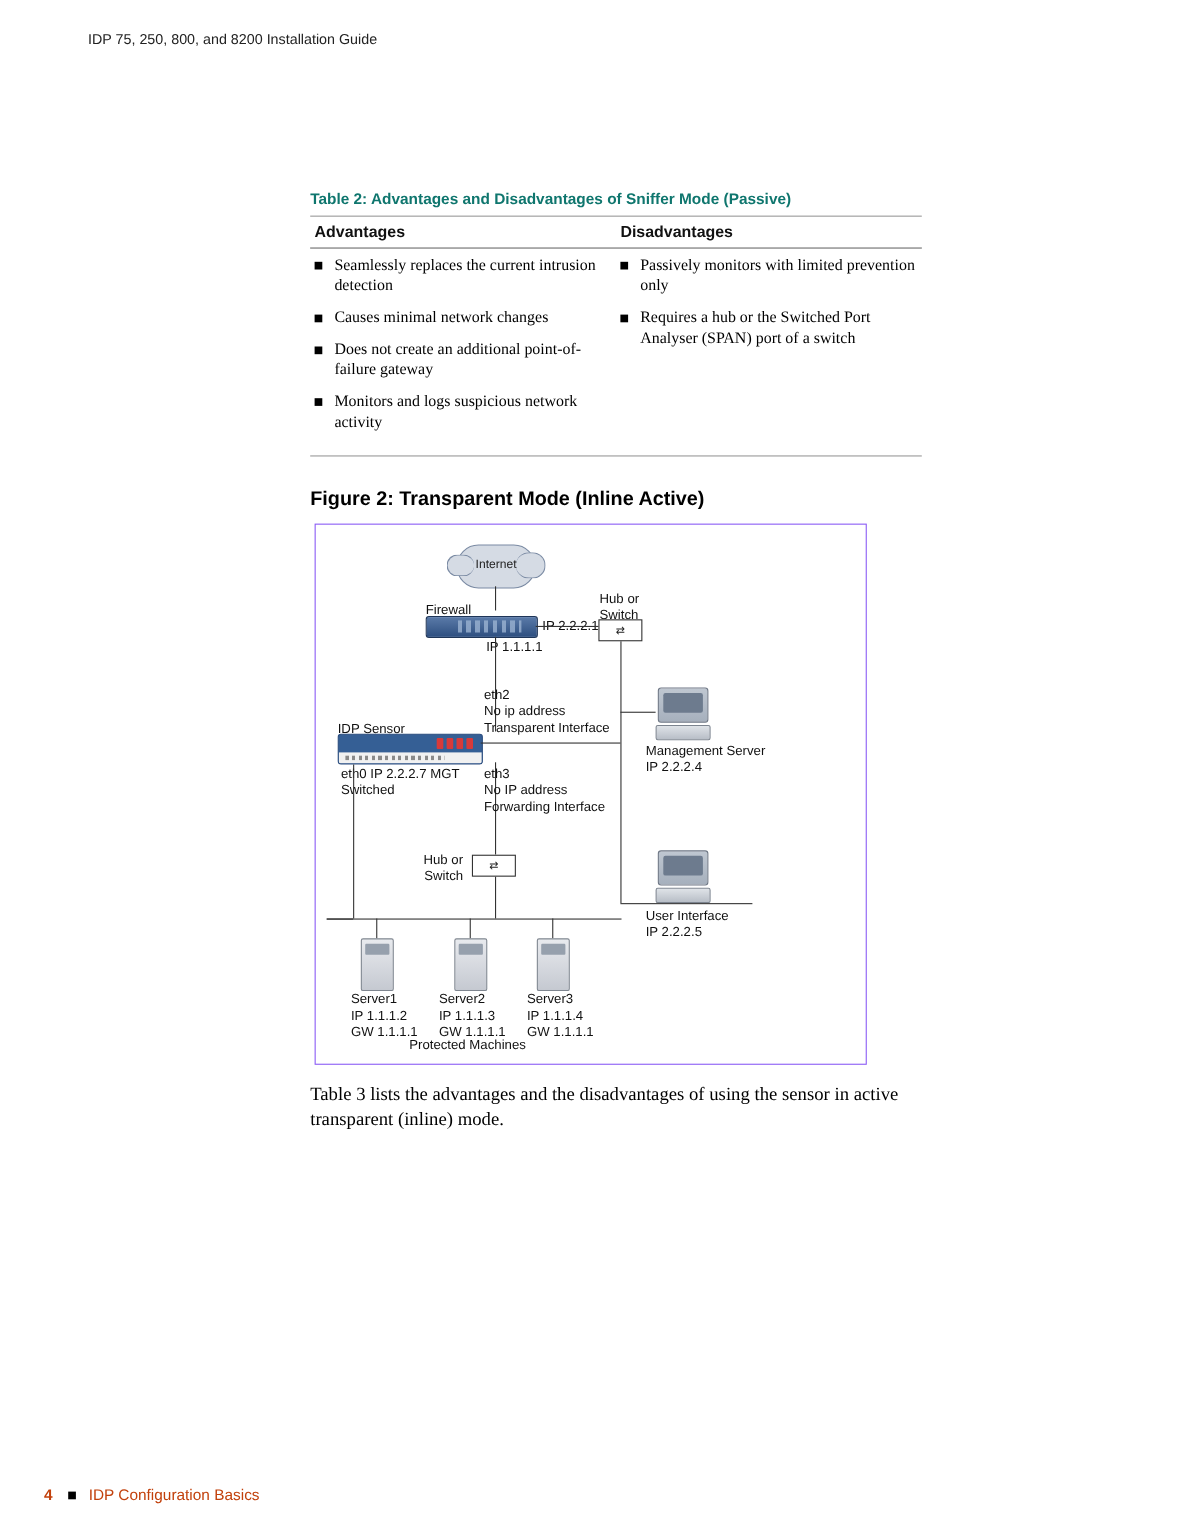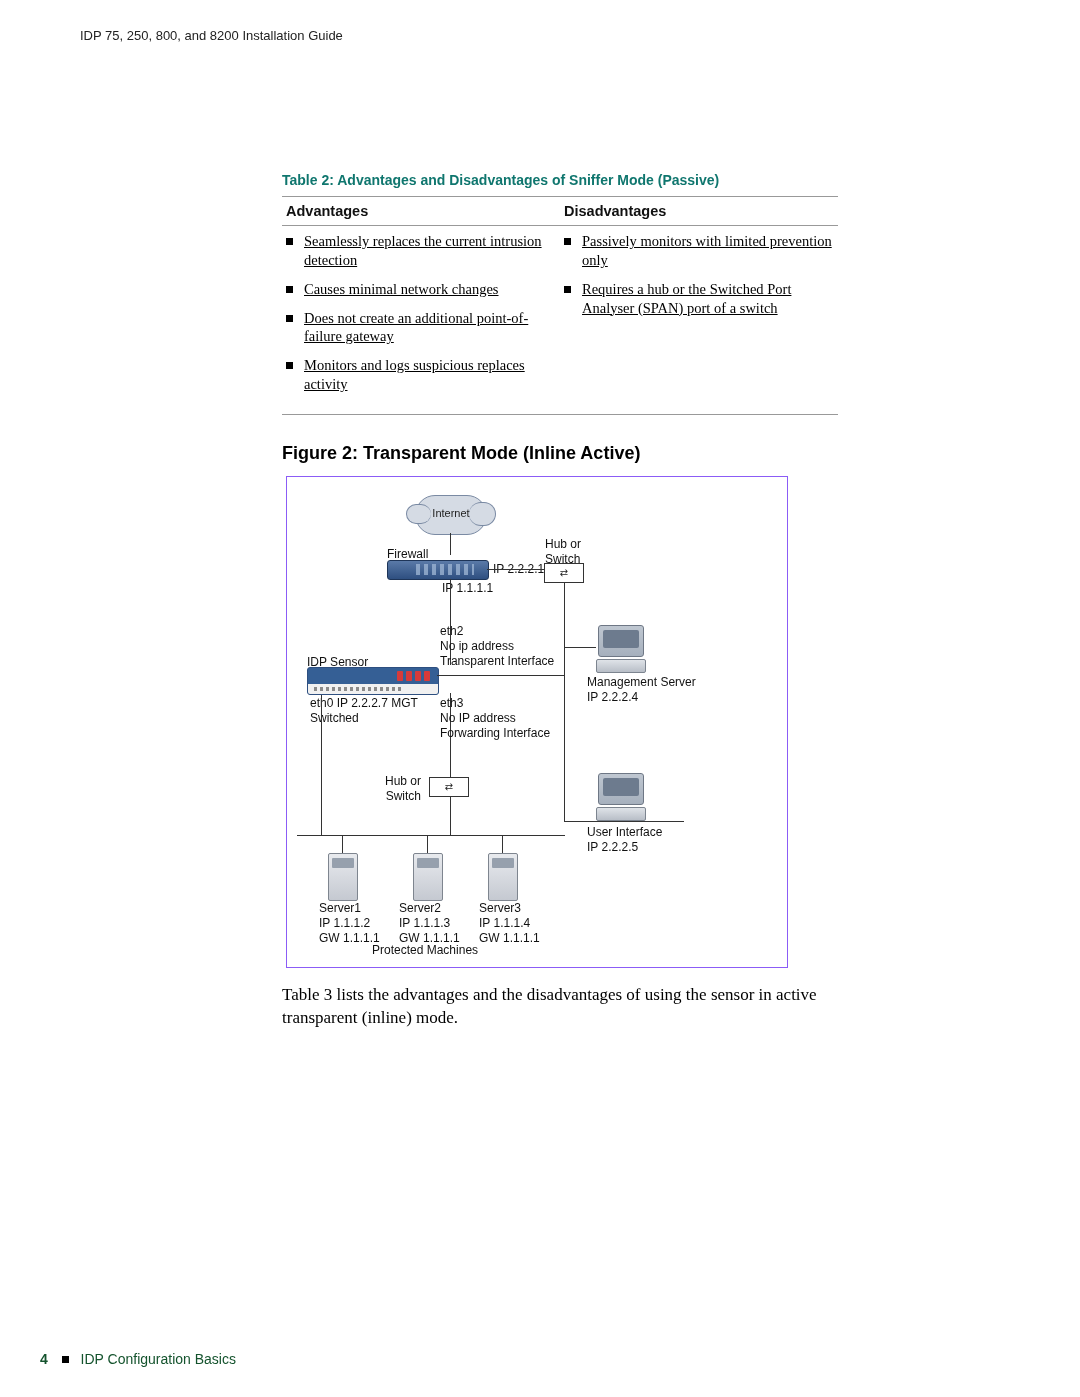--- a/index.html
+++ b/index.html
@@ -61,21 +61,20 @@
   .tbl-rule { border-bottom: 1px solid #999; height: 0; }
   ul.sq {
     list-style: none;
     margin: 0;
     padding: 0;
   }
   ul.sq > li {
     position: relative;
     padding: 0 0 10px 18px;
     line-height: 1.3;
-    text-decoration: underline;
   }
   ul.sq > li::before {
     content: "";
     position: absolute;
     left: 0;
     top: 6px;
     width: 7px;
     height: 7px;
     background: #000;
   }
@@ -99,21 +98,21 @@
     font-size: 17px;
     line-height: 1.35;
     margin-top: 16px;
   }
   .footer {
     position: absolute;
     left: 40px;
     bottom: 30px;
     font-size: 14px;
     font-family: Arial, Helvetica, sans-serif;
-    color: #14532d;
+    color: #c2410c;
   }
   .footer .pn { font-weight: bold; margin-right: 10px; }
   .footer .sq {
     display: inline-block;
     width: 7px; height: 7px; background: #000;
     margin: 0 8px 1px 0; vertical-align: middle;
   }
 
   
   .fig-line {
@@ -264,21 +263,21 @@
           <th>Disadvantages</th>
         </tr>
       </thead>
       <tbody>
         <tr>
           <td>
             <ul class="sq">
               <li>Seamlessly replaces the current intrusion detection</li>
               <li>Causes minimal network changes</li>
               <li>Does not create an additional point-of-failure gateway</li>
-              <li>Monitors and logs suspicious replaces activity</li>
+              <li>Monitors and logs suspicious network activity</li>
             </ul>
           </td>
           <td>
             <ul class="sq">
               <li>Passively monitors with limited prevention only</li>
               <li>Requires a hub or the Switched Port Analyser (SPAN) port of a switch</li>
             </ul>
           </td>
         </tr>
       </tbody>

